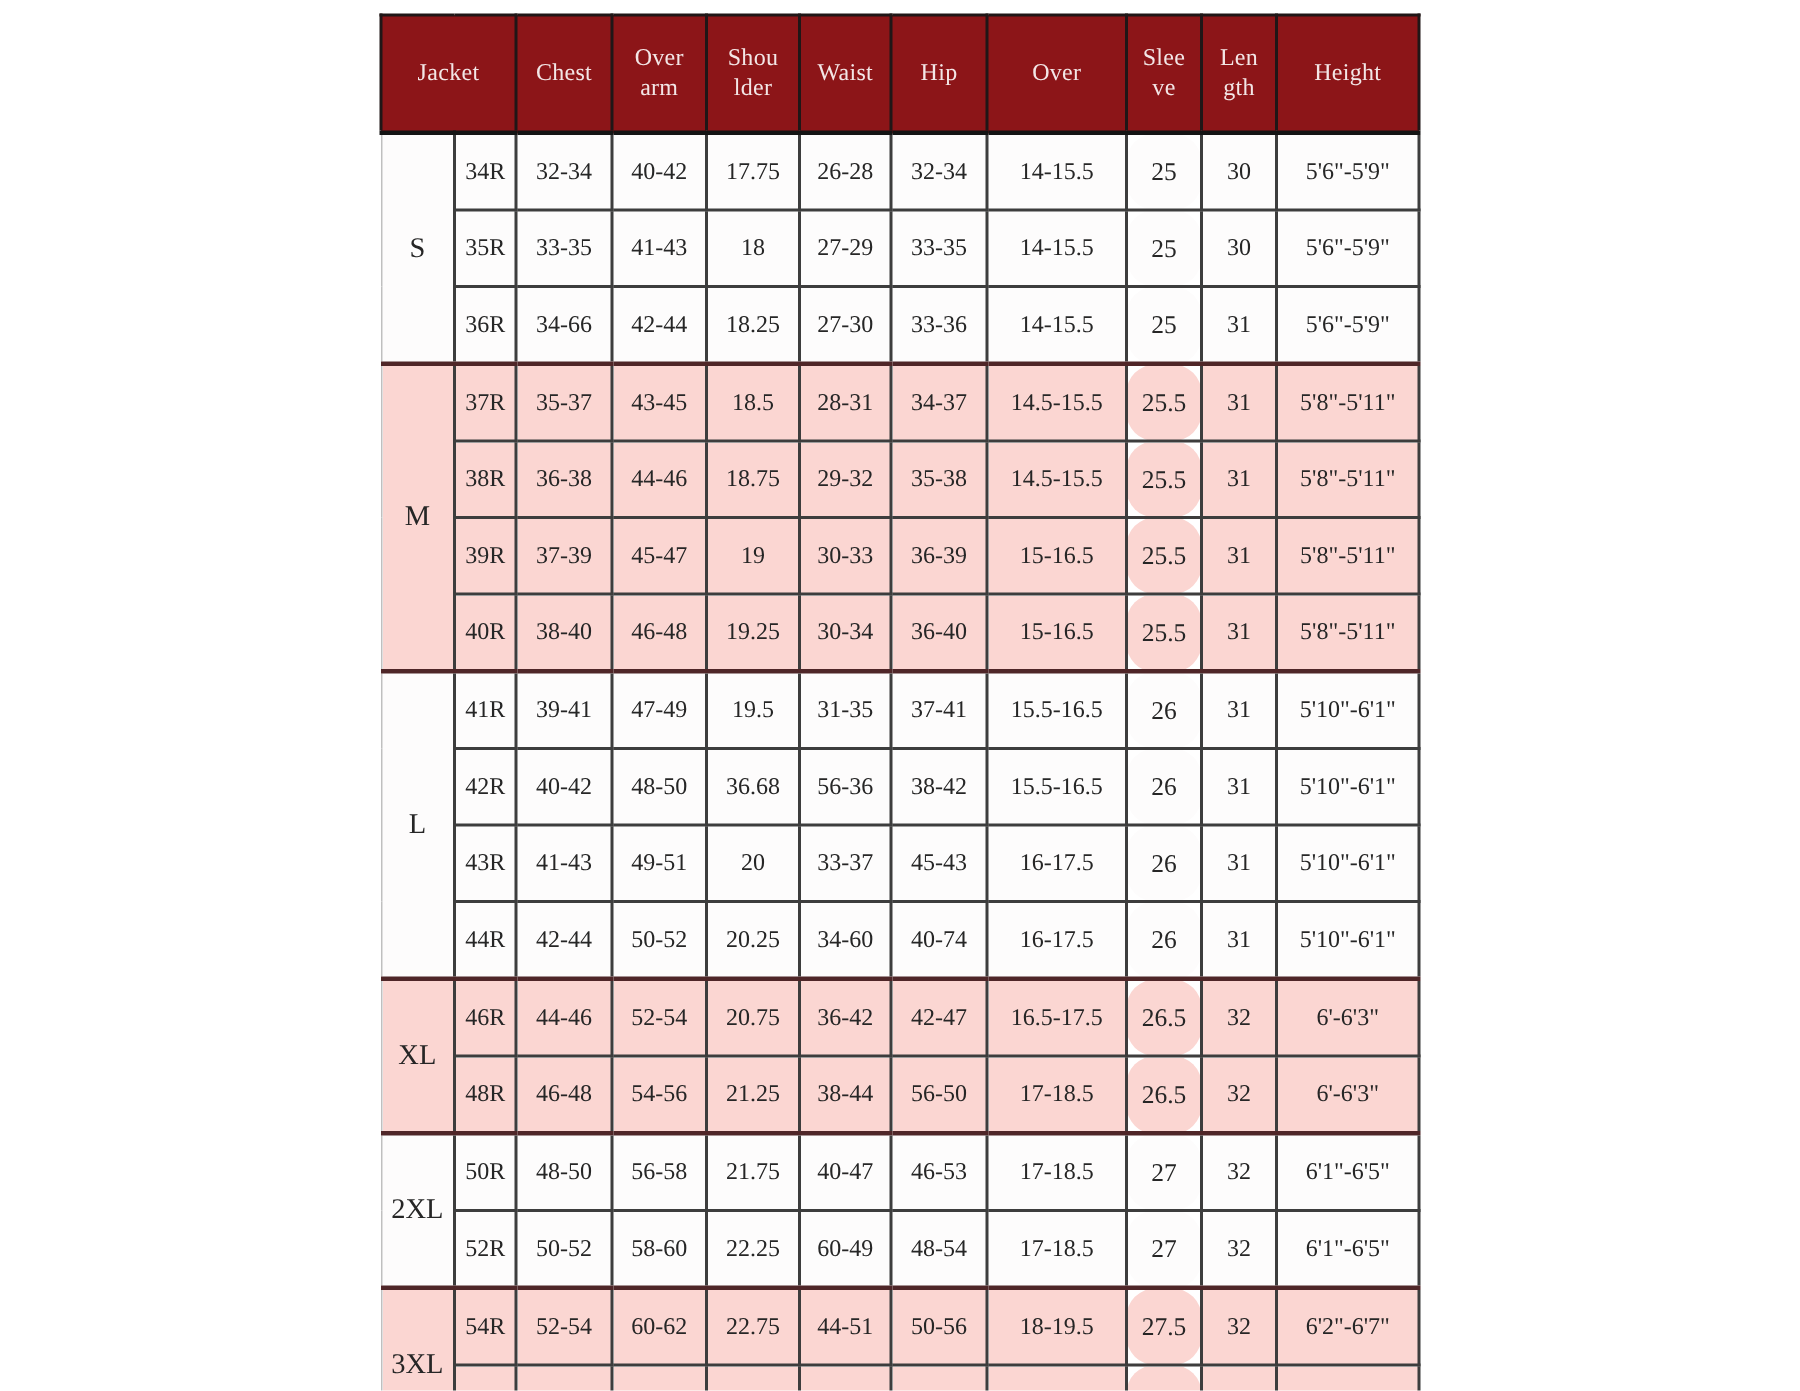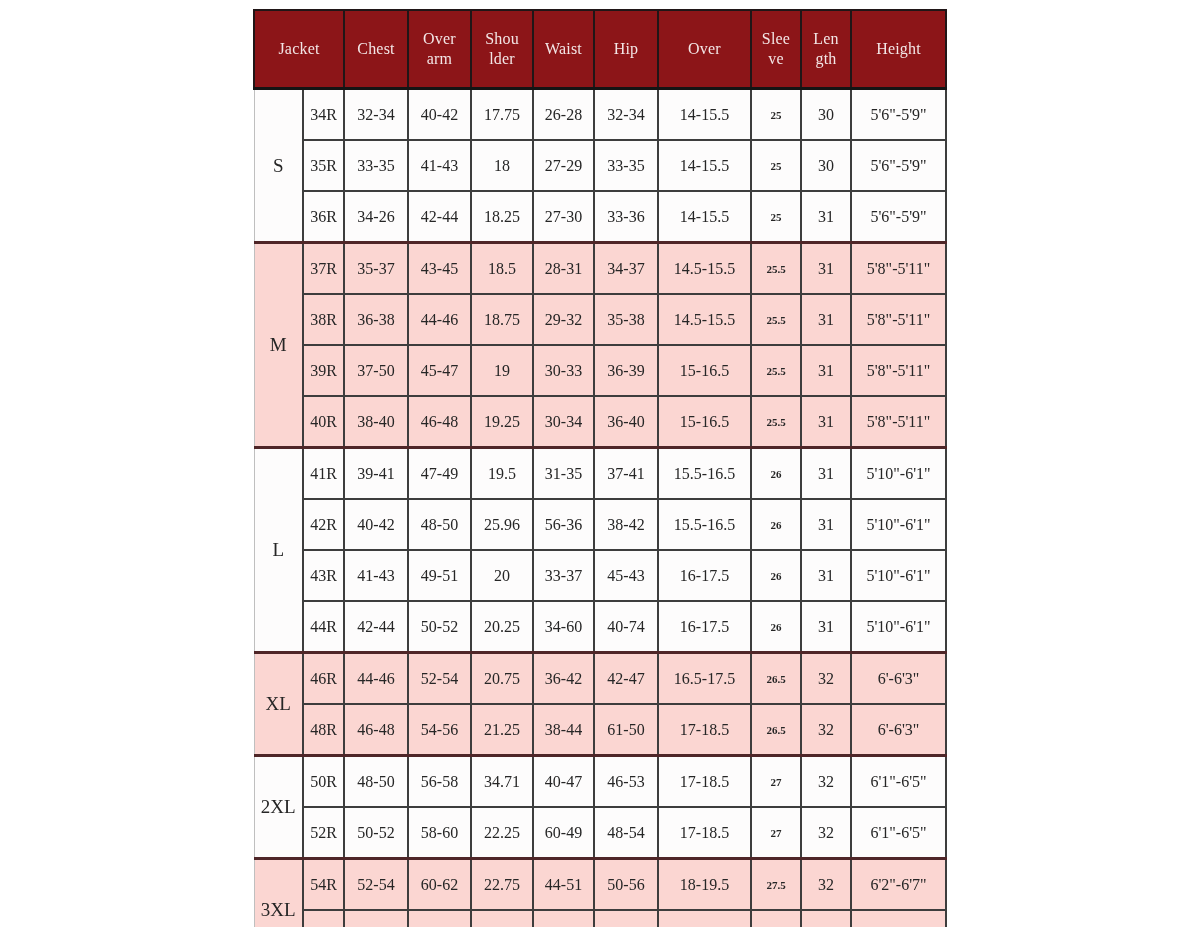--- a/index.html
+++ b/index.html
@@ -62,22 +62,23 @@
     white-space: nowrap;
     overflow: hidden;
   }
   tbody tr.white td { background: var(--row-white, #fdfcfc); }
   tbody tr.pink  td { background: var(--row-pink, #fbd6d2); }
   tbody td.group-cell {
     font-size: 19px;
     border-left: 1px solid #bfbfbf;
   }
   tbody td.sleeve-cell {
-    font-weight: bold;
-    font-size: 11px;
+    font-weight: normal;
+    font-size: 17px;
+    border-radius: 19px;
   }
   tbody tr.group-start td {
     border-top: 3px solid var(--group-line, #4f2628);
   }
 </style>
 </head>
 <body>
 
 <div class="page">
   <table class="size-chart">
@@ -133,21 +134,21 @@
           <td>18</td>
           <td>27-29</td>
           <td>33-35</td>
           <td>14-15.5</td>
           <td class="sleeve-cell">25</td>
           <td>30</td>
           <td>5'6"-5'9"</td>
         </tr>
         <tr class="white">
           <td>36R</td>
-          <td>34-26</td>
+          <td>34-66</td>
           <td>42-44</td>
           <td>18.25</td>
           <td>27-30</td>
           <td>33-36</td>
           <td>14-15.5</td>
           <td class="sleeve-cell">25</td>
           <td>31</td>
           <td>5'6"-5'9"</td>
         </tr>
         <tr class="pink group-start">
@@ -170,21 +171,21 @@
           <td>18.75</td>
           <td>29-32</td>
           <td>35-38</td>
           <td>14.5-15.5</td>
           <td class="sleeve-cell">25.5</td>
           <td>31</td>
           <td>5'8"-5'11"</td>
         </tr>
         <tr class="pink">
           <td>39R</td>
-          <td>37-50</td>
+          <td>37-39</td>
           <td>45-47</td>
           <td>19</td>
           <td>30-33</td>
           <td>36-39</td>
           <td>15-16.5</td>
           <td class="sleeve-cell">25.5</td>
           <td>31</td>
           <td>5'8"-5'11"</td>
         </tr>
         <tr class="pink">
@@ -209,21 +210,21 @@
           <td>37-41</td>
           <td>15.5-16.5</td>
           <td class="sleeve-cell">26</td>
           <td>31</td>
           <td>5'10"-6'1"</td>
         </tr>
         <tr class="white">
           <td>42R</td>
           <td>40-42</td>
           <td>48-50</td>
-          <td>25.96</td>
+          <td>36.68</td>
           <td>56-36</td>
           <td>38-42</td>
           <td>15.5-16.5</td>
           <td class="sleeve-cell">26</td>
           <td>31</td>
           <td>5'10"-6'1"</td>
         </tr>
         <tr class="white">
           <td>43R</td>
           <td>41-43</td>
@@ -260,32 +261,32 @@
           <td class="sleeve-cell">26.5</td>
           <td>32</td>
           <td>6'-6'3"</td>
         </tr>
         <tr class="pink">
           <td>48R</td>
           <td>46-48</td>
           <td>54-56</td>
           <td>21.25</td>
           <td>38-44</td>
-          <td>61-50</td>
+          <td>56-50</td>
           <td>17-18.5</td>
           <td class="sleeve-cell">26.5</td>
           <td>32</td>
           <td>6'-6'3"</td>
         </tr>
         <tr class="white group-start">
           <td rowspan="2" class="group-cell">2XL</td>
           <td>50R</td>
           <td>48-50</td>
           <td>56-58</td>
-          <td>34.71</td>
+          <td>21.75</td>
           <td>40-47</td>
           <td>46-53</td>
           <td>17-18.5</td>
           <td class="sleeve-cell">27</td>
           <td>32</td>
           <td>6'1"-6'5"</td>
         </tr>
         <tr class="white">
           <td>52R</td>
           <td>50-52</td>

